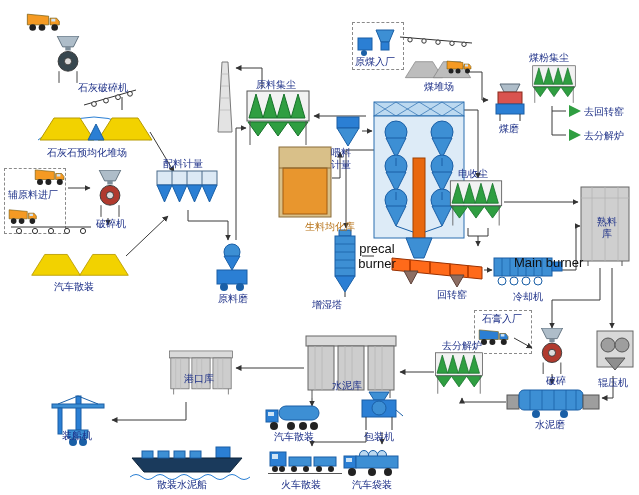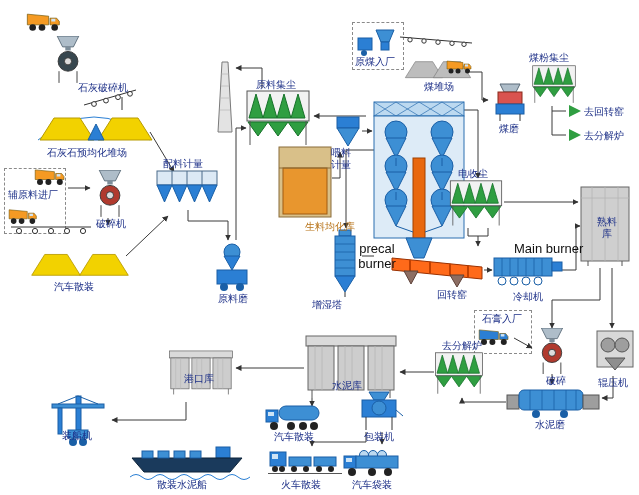--- a/index.html
+++ b/index.html
@@ -412,21 +412,21 @@
   <div class="lbl" style="left:584px;top:130px">去分解炉</div>
   <div class="lbl wrap w22" style="left:330px;top:147px">喂料计量</div>
   <div class="lbl lbl-orange" style="left:277px;top:221px">生料均化库</div>
   <div class="lbl en wrap w42" style="left:356px;top:242px">precal burner</div>
   <div class="lbl" style="left:458px;top:168px">电收尘</div>
   <div class="lbl wrap w22" style="left:596px;top:216px">熟料库</div>
   <div class="lbl" style="left:218px;top:293px">原料磨</div>
   <div class="lbl" style="left:312px;top:299px">增湿塔</div>
   <div class="lbl" style="left:437px;top:289px">回转窑</div>
   <div class="lbl" style="left:513px;top:291px">冷却机</div>
-  <div class="lbl en" style="left:514px;top:242px">Main burner</div>
+  <div class="lbl en" style="left:514px;top:256px">Main burner</div>
   <div class="lbl" style="left:482px;top:313px">石膏入厂</div>
   <div class="lbl" style="left:442px;top:340px">去分解炉</div>
   <div class="lbl" style="left:546px;top:375px">破碎</div>
   <div class="lbl" style="left:598px;top:377px">辊压机</div>
   <div class="lbl" style="left:332px;top:380px">水泥库</div>
   <div class="lbl" style="left:535px;top:419px">水泥磨</div>
   <div class="lbl" style="left:184px;top:373px">港口库</div>
   <div class="lbl" style="left:62px;top:430px">装船机</div>
   <div class="lbl" style="left:157px;top:479px">散装水泥船</div>
   <div class="lbl" style="left:274px;top:431px">汽车散装</div>

